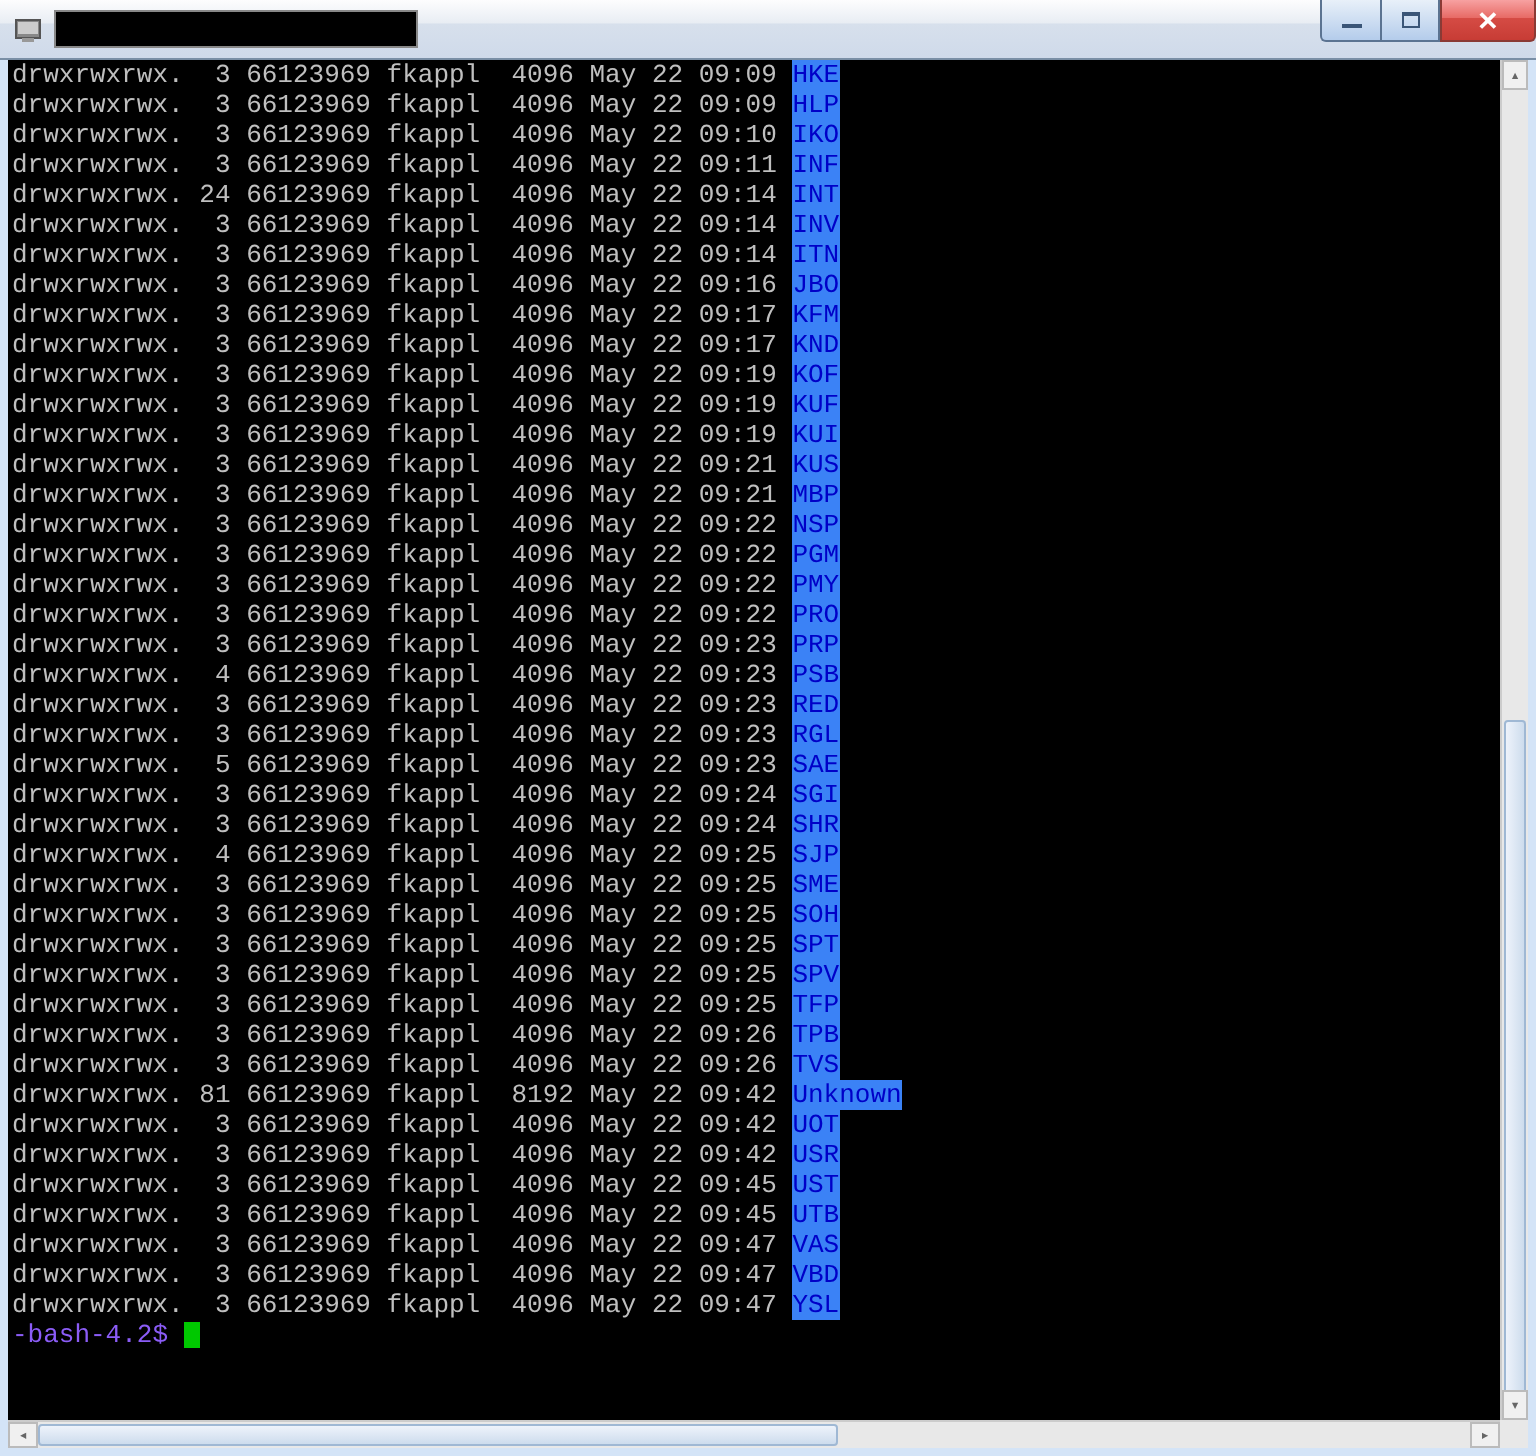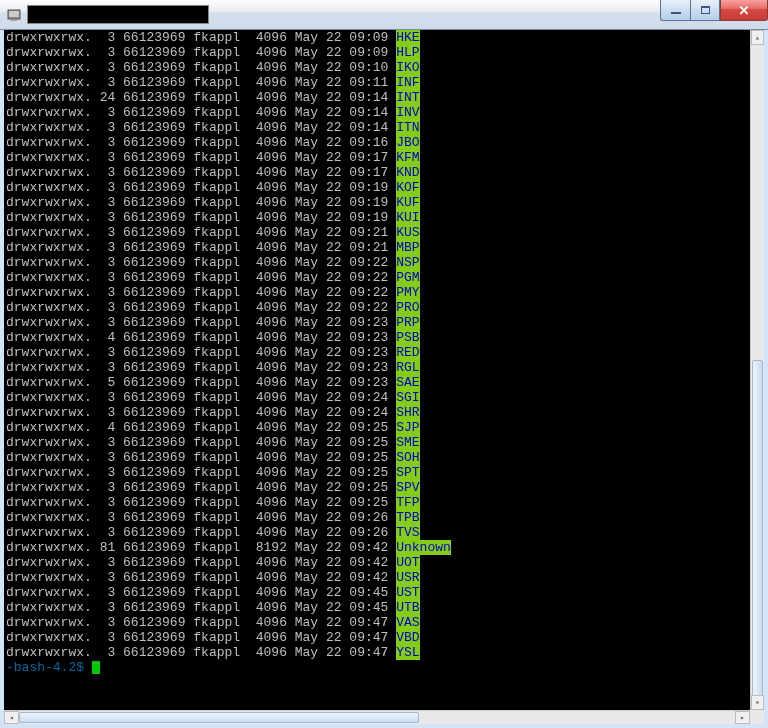--- a/index.html
+++ b/index.html
@@ -22,22 +22,22 @@
 .sb-btn.bot { position:absolute; bottom:0; left:0; right:0; }
 .sb-thumb { position:absolute; left:1px; right:1px; top:330px; height:350px; background:linear-gradient(to right,#eef3fb,#cddced); border:1px solid #9fb8d4; border-radius:2px; }
 .scroll-h { position:absolute; left:4px; right:18px; bottom:4px; height:14px; background:#e8e8e8; border-top:1px solid #ccc; }
 .sbh-btn { width:15px; height:100%; background:#f0f0f0; border:1px solid #bbb; display:inline-flex; align-items:center; justify-content:center; font-size:8px; color:#666; }
 .sbh-btn.l { position:absolute; left:0; }
 .sbh-btn.r { position:absolute; right:0; }
 .sbh-thumb { position:absolute; top:1px; bottom:1px; left:15px; width:400px; background:linear-gradient(to bottom,#eef3fb,#cddced); border:1px solid #9fb8d4; border-radius:2px; }
 .corner { position:absolute; right:4px; bottom:4px; width:14px; height:14px; background:#e8e8e8; }
 .row { display:block; height:15px; }
 .perm,.links,.owner,.group,.size,.date { color:#bfbfbf; }
-.dirname { background:#84cc16; color:#0000c8; padding:0; }
-.prompt-line { color:#0369a1; }
+.dirname { background:#3b82f6; color:#0000c8; padding:0; }
+.prompt-line { color:#8b5cf6; }
 .cursor { background:#00c800; display:inline-block; width:8px; height:13px; vertical-align:middle; }
 </style>
 </head>
 <body>
 
 <div class="window">
   <div class="titlebar">
     <span class="app-icon">
       <svg width="14" height="14" viewBox="0 0 14 14">
           <rect x="1" y="2" width="12" height="9" fill="#888" stroke="#555"></rect>

